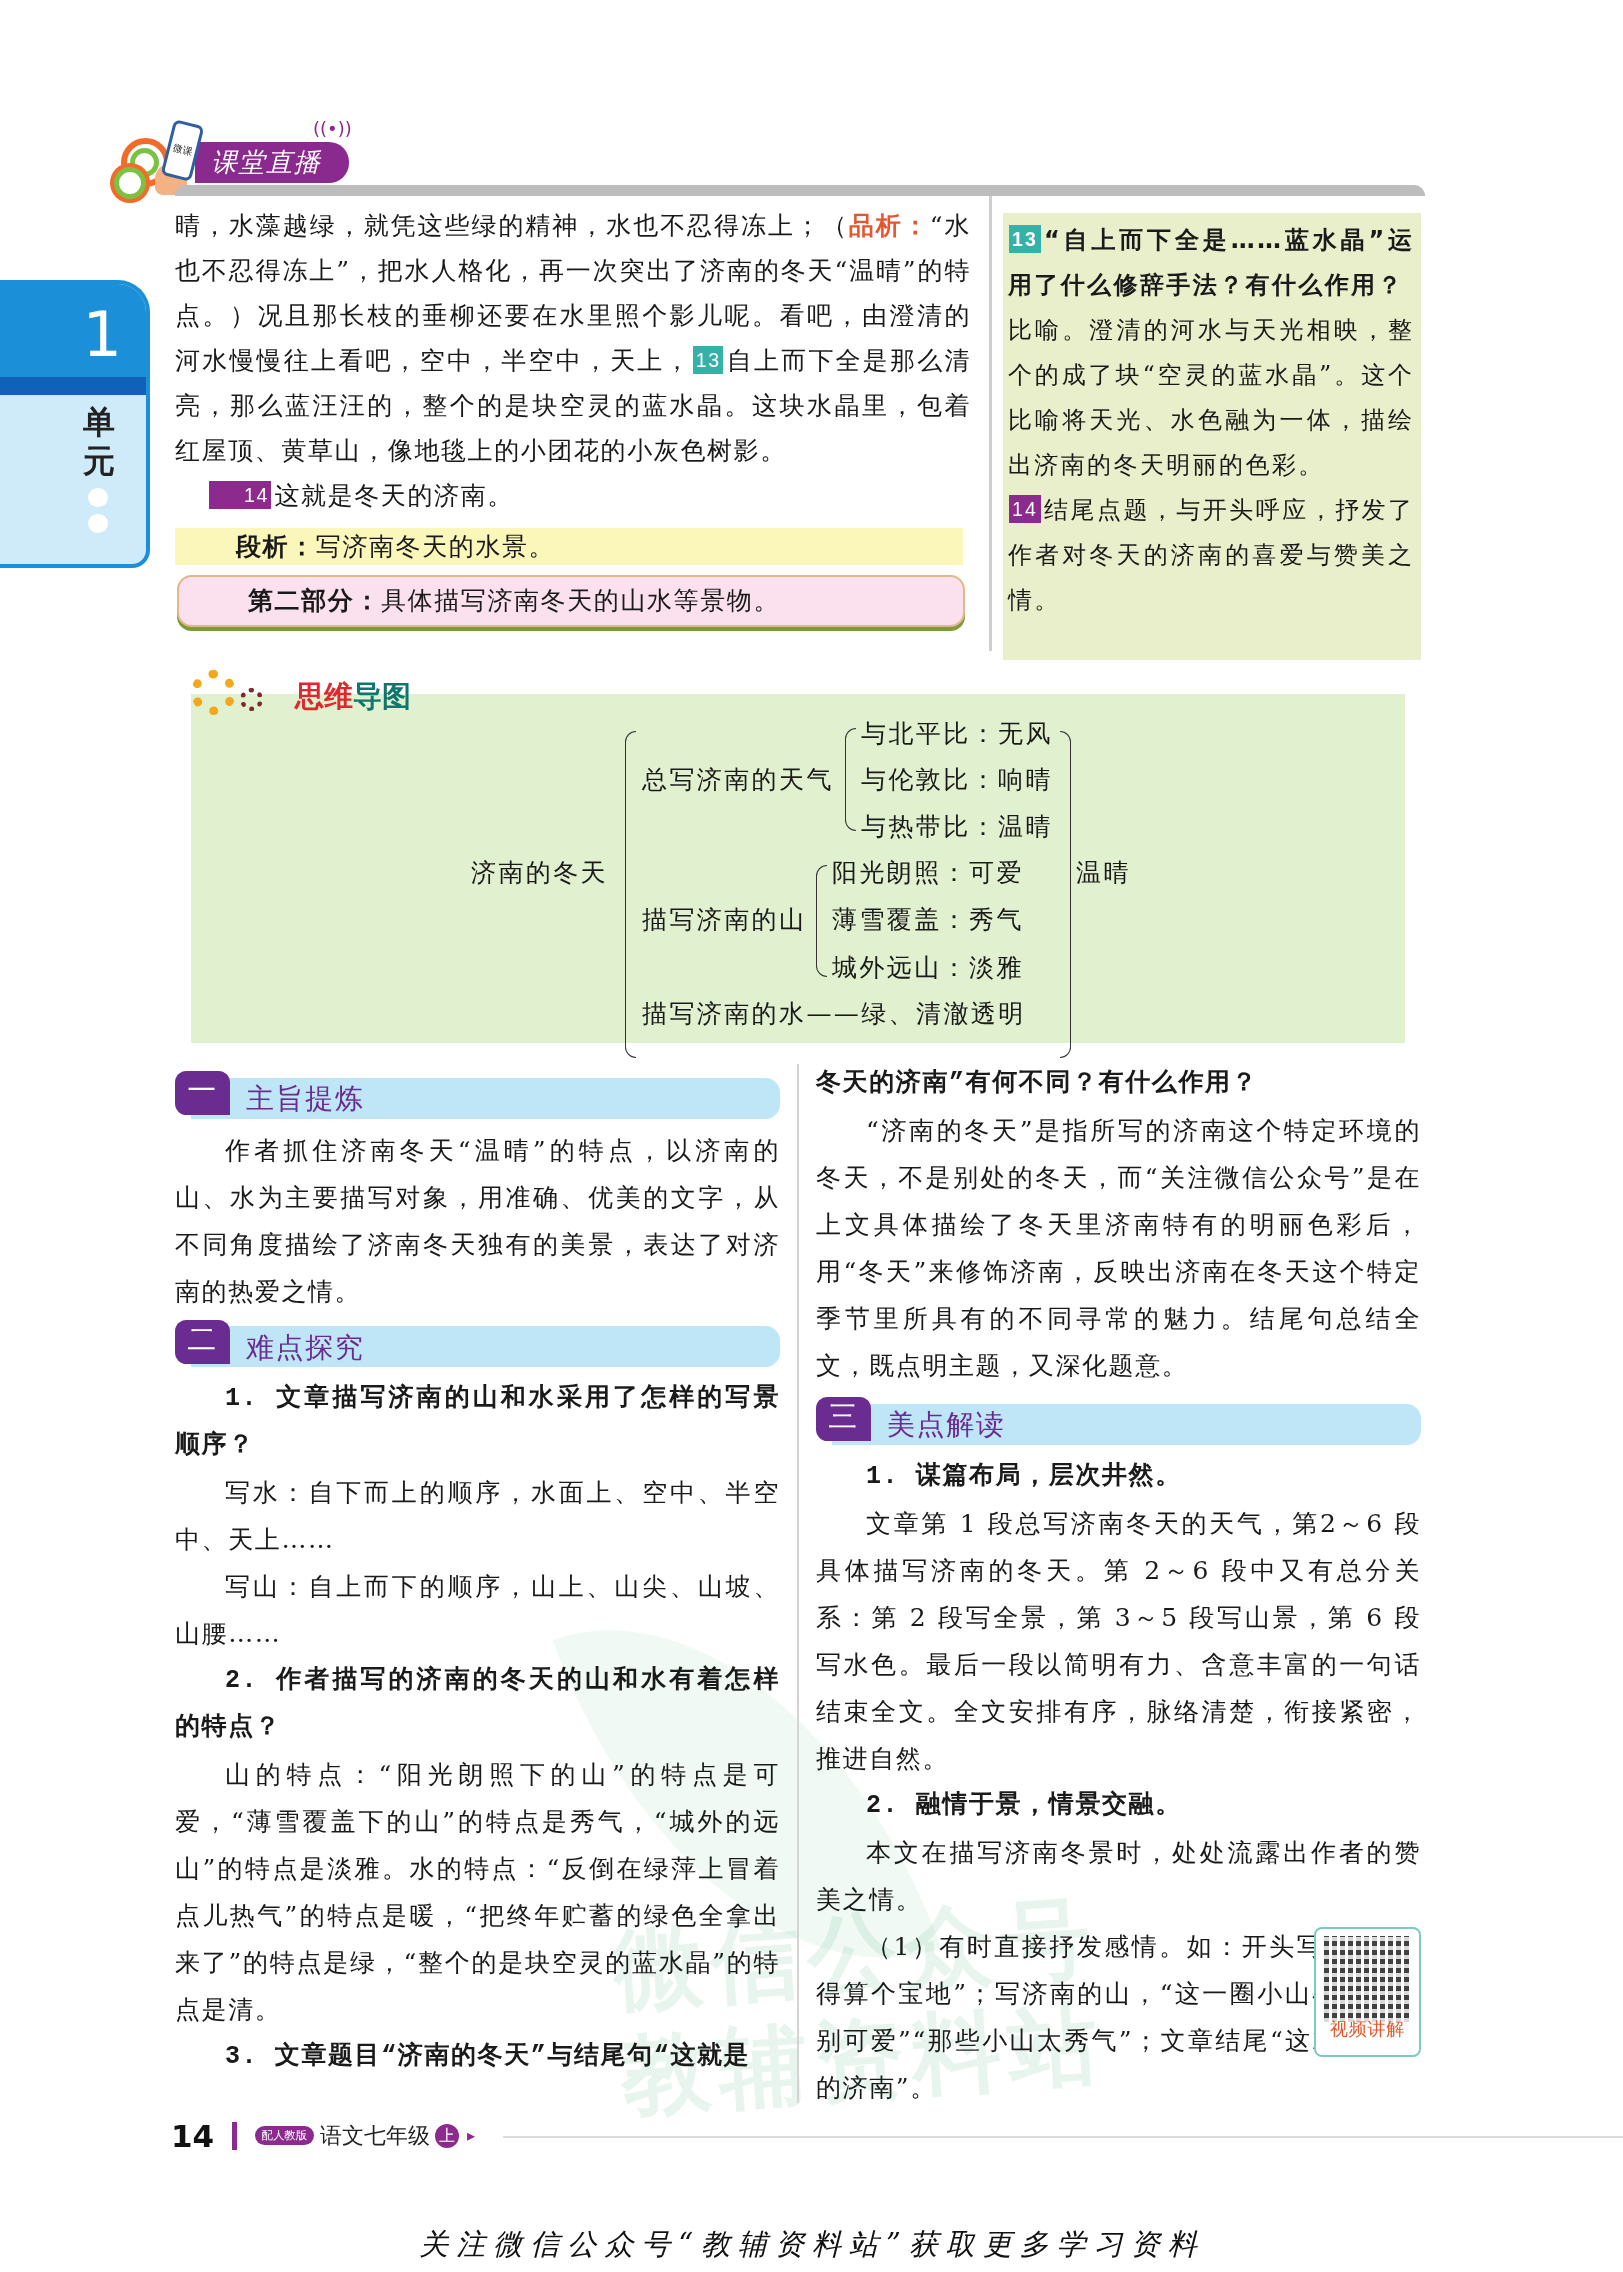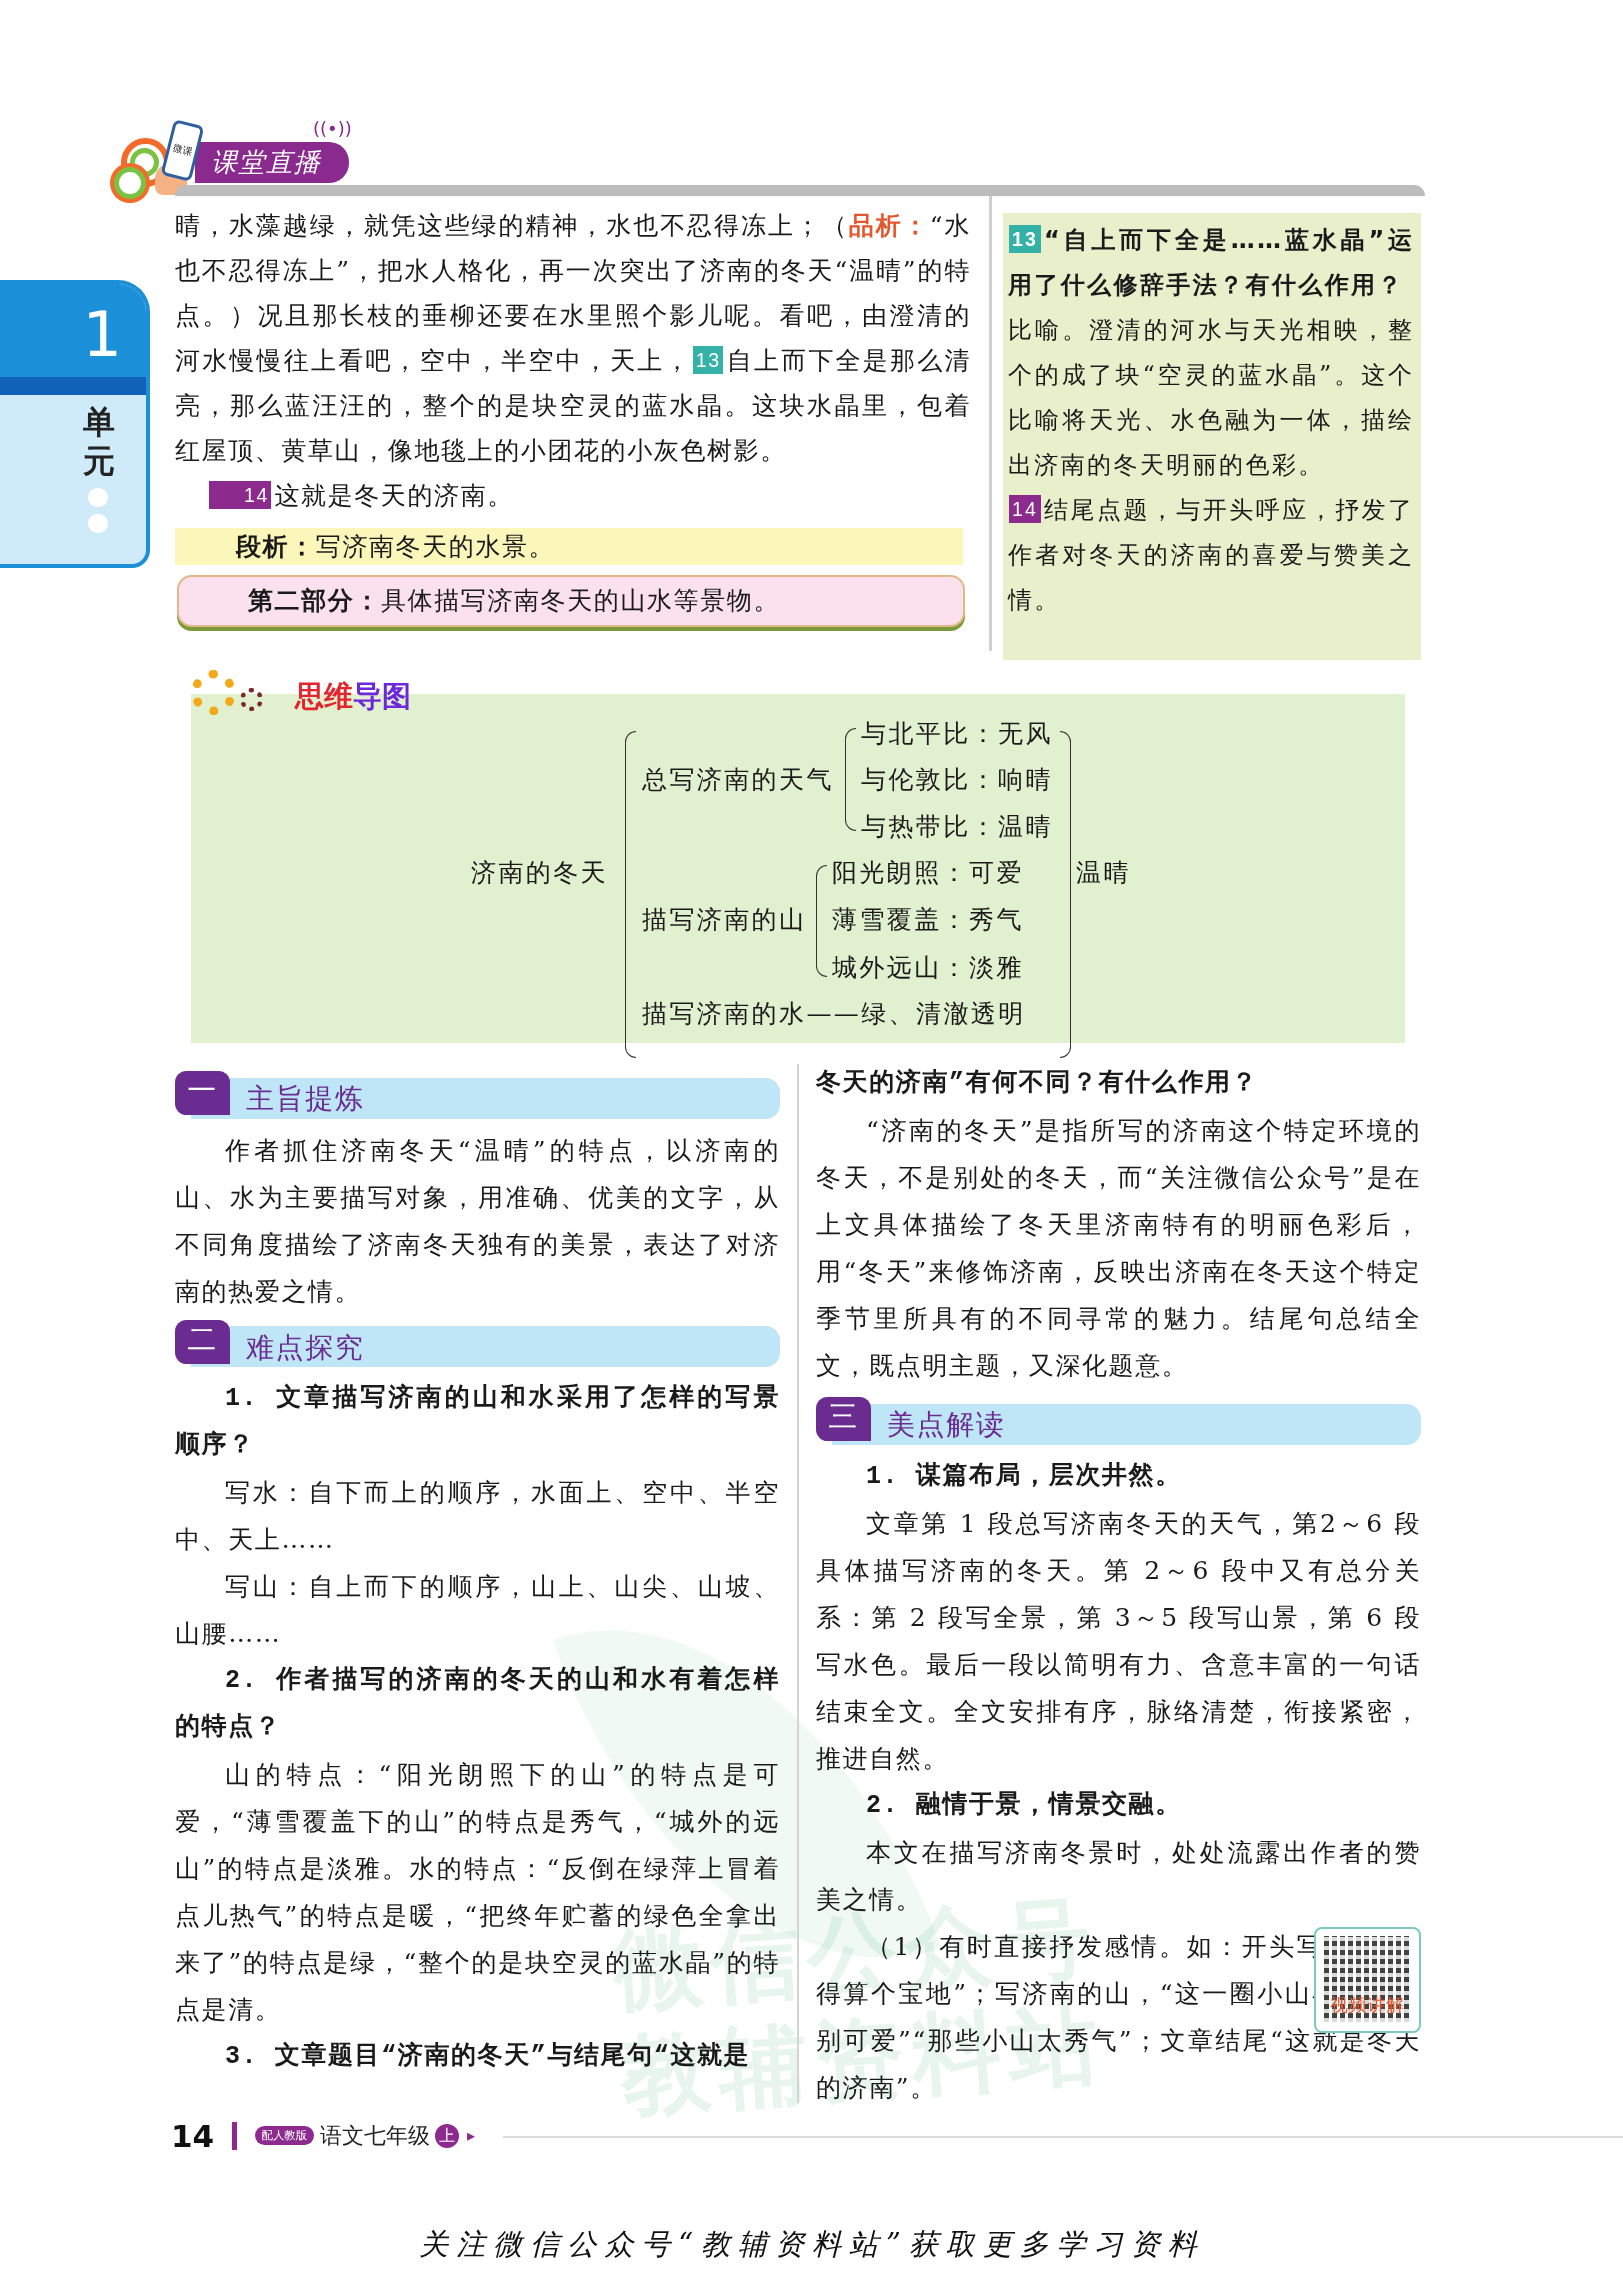--- a/index.html
+++ b/index.html
@@ -50,37 +50,37 @@
   .rightbox { left:1003px; top:213px; width:418px; height:447px; background:#e9efca; padding:4.9px 6.5px 0 4.9px;
               box-sizing:border-box; font-size:24px; line-height:45px; letter-spacing:2.4px; }
   .rightbox .q { font-family:"DejaVu Sans",sans-serif; font-weight:bold; margin:0; text-align:justify; }
   .rightbox .a { margin:0; text-align:justify; }
   
   .mm-head { left:191px; top:670px; width:292px; height:57px; }
   .gear1 { position:absolute; left:0; top:0; width:45px; height:45px; border-radius:50%; border:9.7px dotted #f2a81b;
            box-sizing:border-box; }
   .gear2 { position:absolute; left:49px; top:18px; width:23px; height:23px; border-radius:50%; border:5.7px dotted #7a2a2a; box-sizing:border-box; }
   .mm-title { position:absolute; left:104px; top:6.5px; font-family:"DejaVu Sans",sans-serif; font-weight:bold; font-size:29px; }
-  .mm-title .r { color:#e3262d; } .mm-title .g { color:#6d28d9; }
+  .mm-title .r { color:#e3262d; } .mm-title .g { color:#0f766e; }
   .mm-box { left:191px; top:694px; width:1214px; height:349px; background:#e1f0cf; }
   .mm-node { position:absolute; font-size:25px; letter-spacing:2.4px; white-space:nowrap; }
   .brace { position:absolute; border:1.6px solid #333; border-right:none; border-radius:11.4px 0 0 11.4px; width:9.7px; }
   .brace-r { position:absolute; border:1.6px solid #333; border-left:none; border-radius:0 11.4px 11.4px 0; width:9.7px; }
   
   .col { position:absolute; width:605px; font-size:25px; line-height:47px; letter-spacing:1.6px; }
   .col p { margin:0; text-align:justify; }
   .col .ind { text-indent:2em; }
   .col .bold { font-family:Liberation Mono, monospace; font-weight:bold; }
   .sec { position:relative; height:49px; margin:3.2px 0 6.5px 0; }
   .sec .num { position:absolute; left:0; top:0; width:55px; height:44px; background:#6a2c91; border-radius:11.4px 11.4px 0 11.4px;
               color:#fff; font-family:"DejaVu Sans",sans-serif; font-size:29px; line-height:39px; text-align:center; z-index:2; }
   .sec .bar { position:absolute; left:16px; top:6.5px; width:589px; height:41px; background:#bfe6f7; border-radius:0 14.6px 14.6px 0; }
   .sec .lbl { position:absolute; left:71px; top:8px; color:#6a2c91; font-family:"DejaVu Sans",sans-serif; font-size:28px; line-height:39px; z-index:2; }
   .colsep { left:797px; top:1064px; width:2.4px; height:1039px; background:#d4d4d4; }
-  .qr { position:absolute; right:0; top:4.9px; width:107px; height:106px; border:2.4px solid #7ccac1; border-radius:8px;
+  .qr { position:absolute; right:0; top:4.9px; width:107px; height:130px; border:2.4px solid #7ccac1; border-radius:8px;
         background:#fff; box-sizing:border-box; }
   .qr .code { position:absolute; left:8px; top:6.5px; width:86px; height:86px;
         background:repeating-linear-gradient(90deg,#222 0 4.9px,#fff 4.9px 8px),#222;
         -webkit-mask:none; opacity:.85; }
   .qr .code::after { content:""; position:absolute; inset:0; background:repeating-linear-gradient(0deg,rgba(255,255,255,.8) 0 4px,transparent 4px 9px); }
   .qr .cap { position:absolute; left:0; right:0; bottom:3.2px; text-align:center; color:#e4572e; font-size:18px;
              font-family:"DejaVu Sans",sans-serif; letter-spacing:0.8px; }
   
   .footer { left:171px; top:2115px; height:41px; display:flex; align-items:center; font-family:"DejaVu Sans",sans-serif; }
   .pg { font-size:31px; font-weight:bold; color:#111; }

